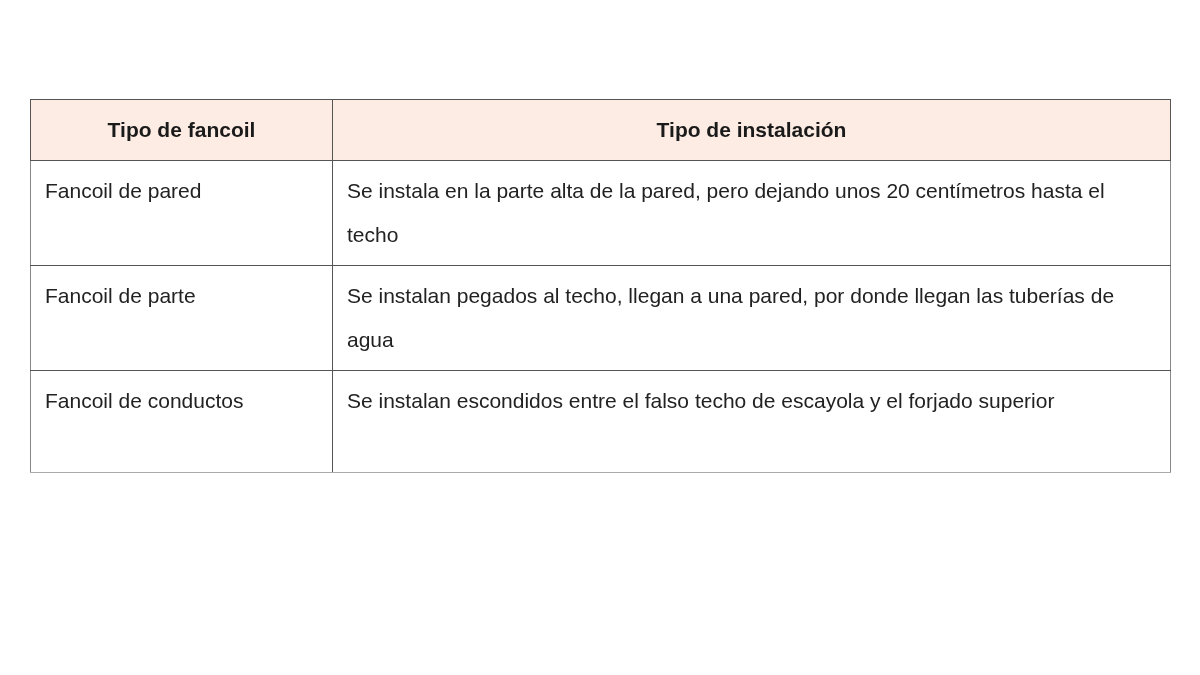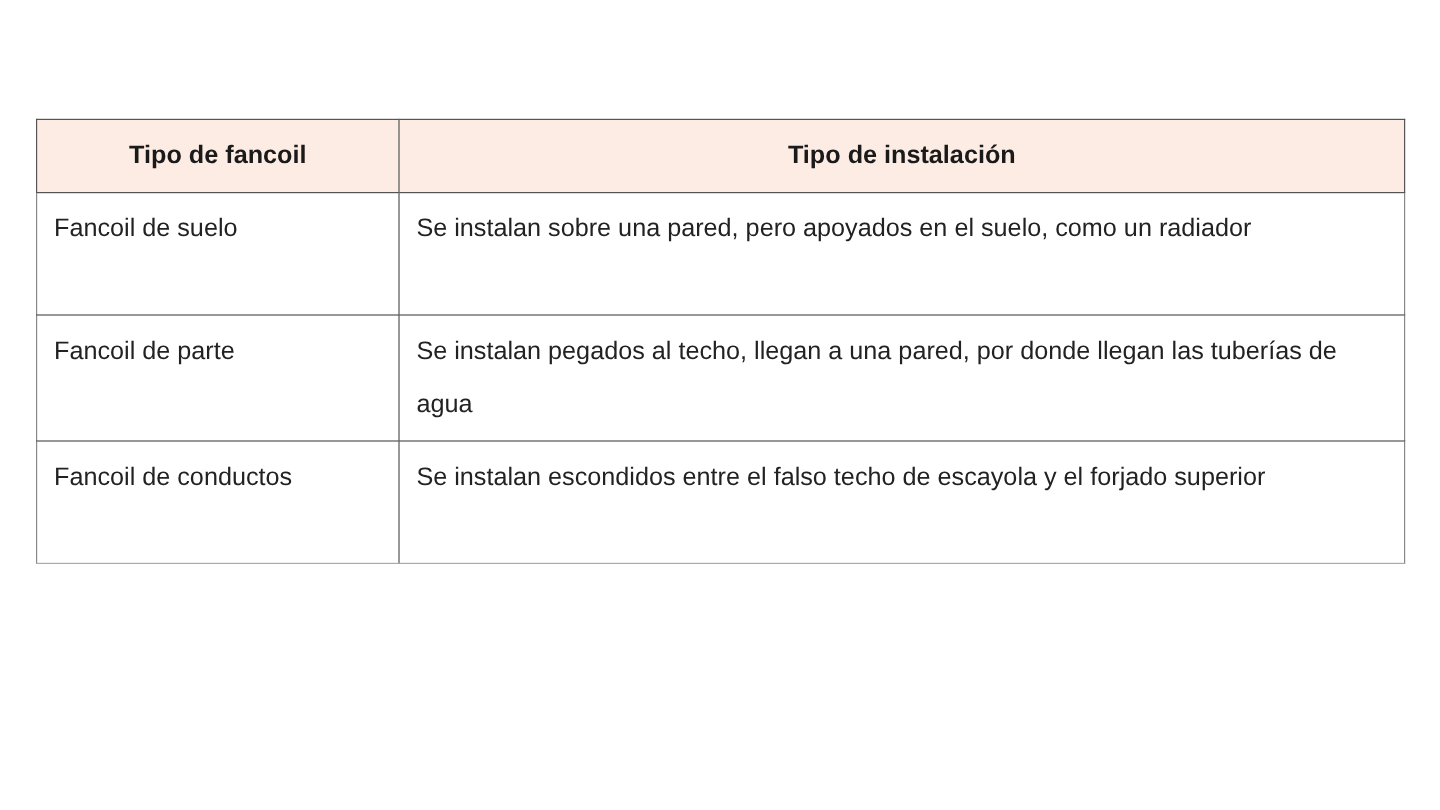--- a/index.html
+++ b/index.html
@@ -64,22 +64,22 @@
       <col class="c2">
     </colgroup>
     <thead>
       <tr>
         <th>Tipo de fancoil</th>
         <th>Tipo de instalación</th>
       </tr>
     </thead>
     <tbody>
       <tr>
-        <td class="type">Fancoil de suelo</td>
-        <td class="place">Se instalan sobre una pared, pero apoyados en el suelo, como un radiador</td>
+        <td class="type">Fancoil de pared</td>
+        <td class="place">Se instala en la parte alta de la pared, pero dejando unos 20 centímetros hasta el techo</td>
       </tr>
       <tr>
         <td class="type">Fancoil de parte</td>
         <td class="place">Se instalan pegados al techo, llegan a una pared, por donde llegan las tuberías de agua</td>
       </tr>
       <tr>
         <td class="type">Fancoil de conductos</td>
         <td class="place">Se instalan escondidos entre el falso techo de escayola y el forjado superior</td>
       </tr>
     </tbody>

